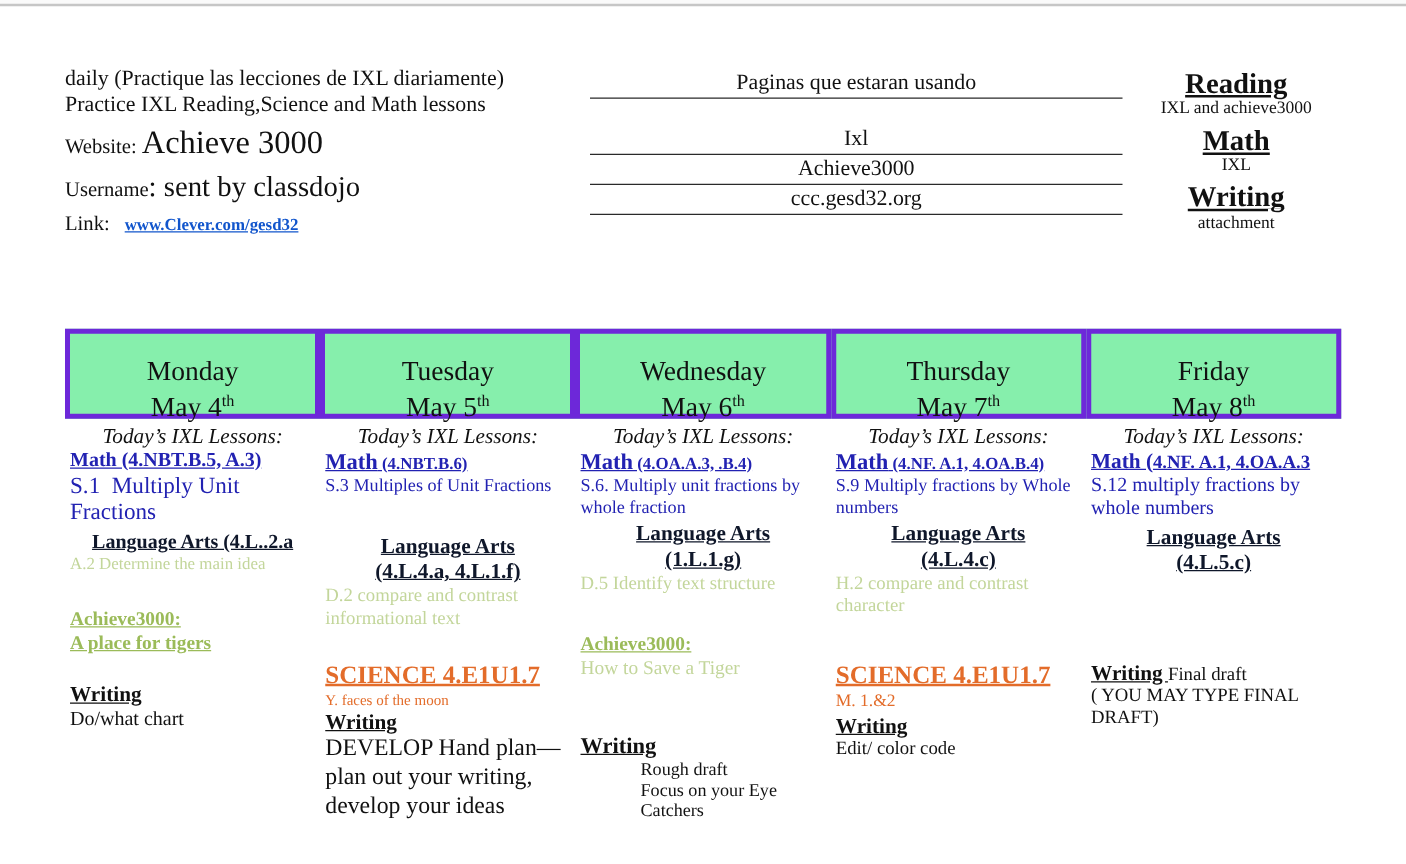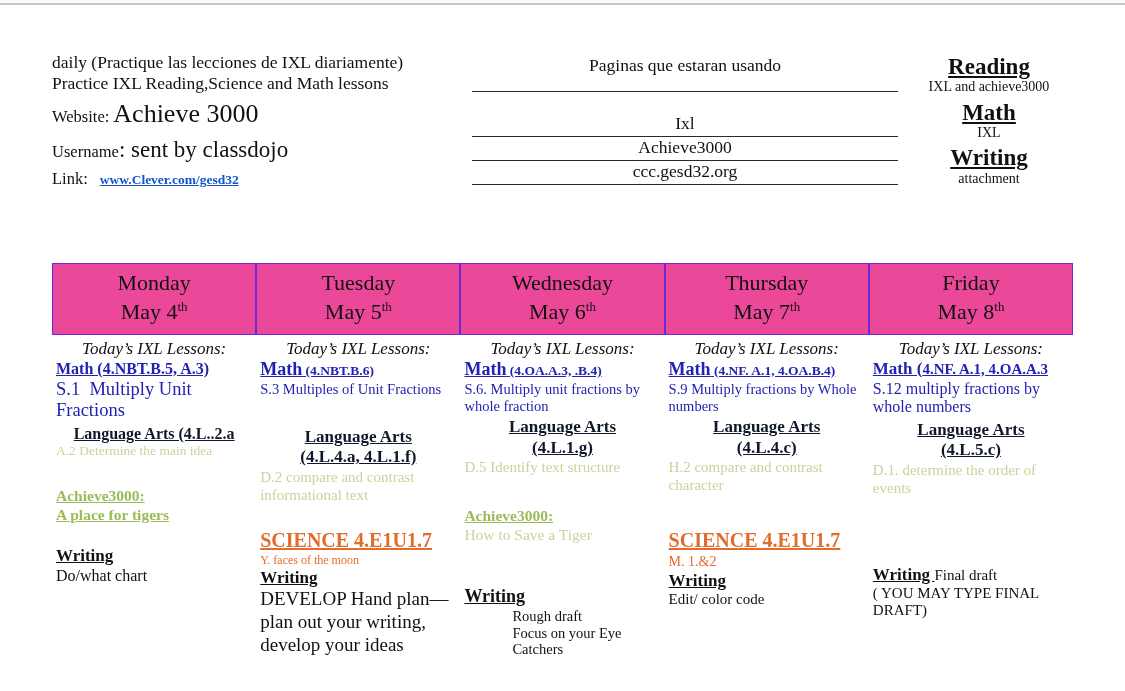--- a/index.html
+++ b/index.html
@@ -14,35 +14,35 @@
   .info{position:absolute;left:52px;top:52px;width:430px;line-height:1.18;}
   .info .l{font-size:17.5px;}
   .info .row{margin-top:6px;white-space:nowrap;}
   .lbl{font-size:16.5px;}
   .big{font-size:26px;}
   .mid{font-size:23px;}
   .link{font-size:13.5px;font-weight:bold;color:#1155CC;text-decoration:underline;cursor:pointer;margin-left:8px;}
 
   
   .paginas{position:absolute;left:472px;top:55px;width:426px;text-align:center;}
-  .pg-header{font-size:17.5px;padding-bottom:15px;border-bottom:1.5px solid #2a2a2a;}
+  .pg-header{font-size:17.5px;padding-bottom:2px;border-bottom:1.5px solid #2a2a2a;}
   .pg-row{font-size:17.5px;padding-bottom:2px;border-bottom:1.5px solid #2a2a2a;}
   .pg-row.first{margin-top:21px;}
 
   
   .subjects{position:absolute;left:903px;top:54px;width:172px;text-align:center;line-height:1.1;}
   .subject-title{font-size:23px;font-weight:bold;text-decoration:underline;}
   .subject-sub{font-size:14px;margin-bottom:5px;}
 
   
   .week{position:absolute;left:52px;top:263px;width:1021px;}
   .hdr{display:flex;}
   .hdr-cell{
-    flex:1;background:#ec4899;border:1px solid #6d28d9;box-sizing:border-box;
-    height:72px;text-align:center;padding-top:5px;
+    flex:1;background:#86efac;border:4px solid #6d28d9;box-sizing:border-box;
+    height:72px;text-align:center;padding-top:16px;
   }
   .day-name{font-size:22px;line-height:1.3;}
   .day-date{font-size:22px;line-height:1.3;}
   .day-date sup{font-size:13px;}
   .bodyrow{display:flex;}
   .cell{flex:1;box-sizing:border-box;padding:4px 4px 0 4px;line-height:1.15;}
 
   .today{font-size:17px;text-align:center;font-style:italic;}
   .math-head{color:#2222B2;font-weight:bold;text-decoration:underline;font-size:16px;line-height:1.2;}
   .mh-t{font-size:18px;}
@@ -168,21 +168,21 @@
       <div class="writing-head">Writing</div>
       <div class="w-body xl">DEVELOP Hand plan— plan out your writing, develop your ideas</div>
     </div>
 
     <div class="cell">
       <div class="today">Today’s IXL Lessons:</div>
       <div class="math-head"><span class="mh-t">Math</span><span class="mh-c"> (4.OA.A.3, .B.4)</span></div>
       <div class="math-body fs14">S.6. Multiply unit fractions by whole fraction</div>
       <div class="la-head">
           <div>Language Arts</div>
-          <div>(4.L.1.g)</div>
+          <div>(1.L.1.g)</div>
         </div>
       <div class="la-body">D.5 Identify text structure</div>
       <div class="sp30"></div>
       <div class="achieve-head">Achieve3000:</div>
       <div class="achieve-body">How to Save a Tiger</div>
       <div class="sp42"></div>
       <div class="writing-head lg">Writing</div>
       <div class="w-body sm">Rough draft</div>
       <div class="w-body sm">Focus on your Eye Catchers</div>
     </div>
@@ -204,20 +204,19 @@
     </div>
 
     <div class="cell">
       <div class="today">Today’s IXL Lessons:</div>
       <div class="math-head"><span class="mh-t" style="font-size:17px">Math (</span><span class="mh-c" style="font-size:15px">4.NF. A.1, 4.OA.A.3</span></div>
       <div class="math-body fs16">S.12 multiply fractions by whole numbers</div>
       <div class="la-head">
           <div>Language Arts</div>
           <div>(4.L.5.c)</div>
         </div>
-      <div class="la-body">D.1. determine the order of events</div>
       <div class="sp68"></div>
       <div><span class="writing-head">Writing&nbsp;</span><span class="w-suffix">Final draft</span></div>
       <div class="w-body md">( YOU MAY TYPE FINAL DRAFT)</div>
     </div>
 
   </div>
 </div>
 
 </body></html>

